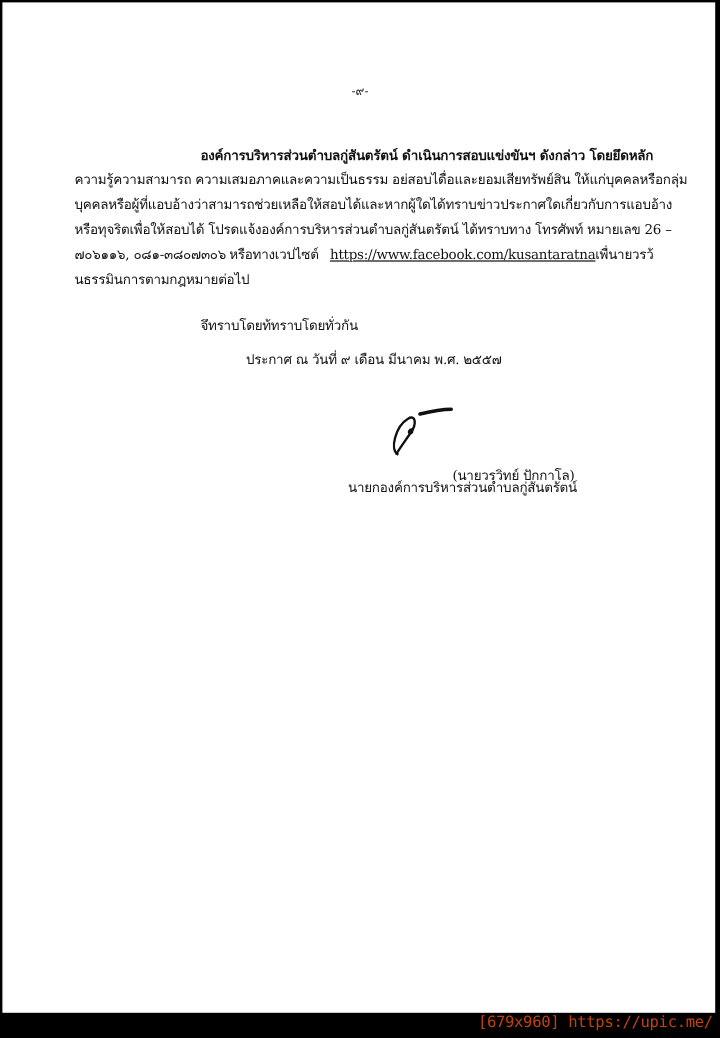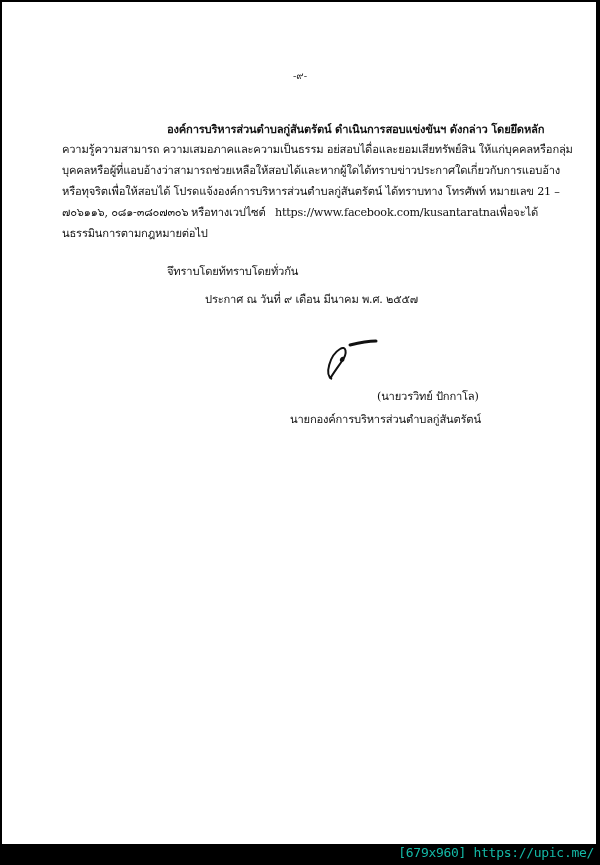--- a/index.html
+++ b/index.html
@@ -11,54 +11,54 @@
       position: absolute; left: 2px; top: 2px; width: 594px; height: 842px; background: #fff;
     }
     .page-num {
       position: absolute; left: 0; width: 600px; top: 68px; text-align: center;
       font-size: 10px; color: #222;
     }
     .line {
       position: absolute; font-size: 11.2px; color: #111; white-space: nowrap; line-height: 14px;
       letter-spacing: -0.2px;
     }
-    .link { color: #111; }
+    .link { text-decoration: underline; color: #111; }
     .sig { position: absolute; left: 318px; top: 335px; }
     .footer {
-      position: absolute; right: 6px; top: 845px; color: #14b8a6; font-size: 13px;
+      position: absolute; right: 6px; top: 845px; color: #c2410c; font-size: 13px;
       font-family: "DejaVu Sans Mono", monospace; letter-spacing: -0.3px;
     }
   </style>
 </head>
 <body>
 
 <div class="page"></div>
 
 <div class="page-num">-๙-</div>
 
 <div class="line" style="left:167px; top:122px;font-weight:bold;">องค์การบริหารส่วนตำบลกู่สันตรัตน์ ดำเนินการสอบแข่งขันฯ ดังกล่าว โดยยึดหลัก</div>
 <div class="line" style="left:62px; top:143px;">ความรู้ความสามารถ ความเสมอภาคและความเป็นธรรม อย่สอบไดื่อและยอมเสียทรัพย์สิน ให้แก่บุคคลหรือกลุ่ม</div>
 <div class="line" style="left:62px; top:164px;">บุคคลหรือผู้ที่แอบอ้างว่าสามารถช่วยเหลือให้สอบได้และหากผู้ใดได้ทราบข่าวประกาศใดเกี่ยวกับการแอบอ้าง</div>
-<div class="line" style="left:62px; top:185px;">หรือทุจริตเพื่อให้สอบได้ โปรดแจ้งองค์การบริหารส่วนตำบลกู่สันตรัตน์ ได้ทราบทาง โทรศัพท์ หมายเลข 21 –</div>
+<div class="line" style="left:62px; top:185px;">หรือทุจริตเพื่อให้สอบได้ โปรดแจ้งองค์การบริหารส่วนตำบลกู่สันตรัตน์ ได้ทราบทาง โทรศัพท์ หมายเลข 26 –</div>
 
 <div class="line" style="left:62px; top:206px;">๗๐๖๑๑๖, ๐๘๑-๓๘๐๗๓๐๖</div>
 <div class="line" style="left:191px; top:206px;">หรือทางเวปไซต์</div>
 <div class="line link" style="left:275px; top:206px;">https://www.facebook.com/kusantaratna</div>
-<div class="line" style="left:496px; top:206px;">เพื่อจะได้</div>
+<div class="line" style="left:496px; top:206px;">เพื่นายวรว้</div>
 
 <div class="line" style="left:62px; top:227px;">นธรรมินการตามกฎหมายต่อไป</div>
 
 <div class="line" style="left:167px; top:265px;">จึทราบโดยท้ทราบโดยทั่วกัน</div>
 
 <div class="line" style="left:205px; top:293px;">ประกาศ ณ วันที่ ๙  เดือน  มีนาคม  พ.ศ. ๒๕๕๗</div>
 
 <div class="sig">
   <svg width="70" height="50" viewBox="0 0 70 50">
     <path d="M14 44 C 6 40, 12 20, 22 14 C 28 10, 30 18, 24 26 C 20 32, 14 40, 12 44" fill="none" stroke="#111" stroke-width="2"></path>
     <path d="M22 24 C 24 20, 28 22, 26 26 C 24 28, 21 27, 22 24 Z" fill="#111"></path>
     <path d="M32 10 C 40 8, 48 6, 58 6" fill="none" stroke="#111" stroke-width="3" stroke-linecap="round"></path>
   </svg>
 </div>
 
 <div class="line" style="left:333px; top:390px;margin-left:44px;">(นายวรวิทย์  ปักกาโล)</div>
-<div class="line" style="left:290px; top:413px;text-align:right;">นายกองค์การบริหารส่วนตำบลกู่สันตรัตน์</div>
+<div class="line" style="left:290px; top:400px;text-align:right;">นายกองค์การบริหารส่วนตำบลกู่สันตรัตน์</div>
 
 <div class="footer">[679x960] https://upic.me/</div>
 
 </body></html>

